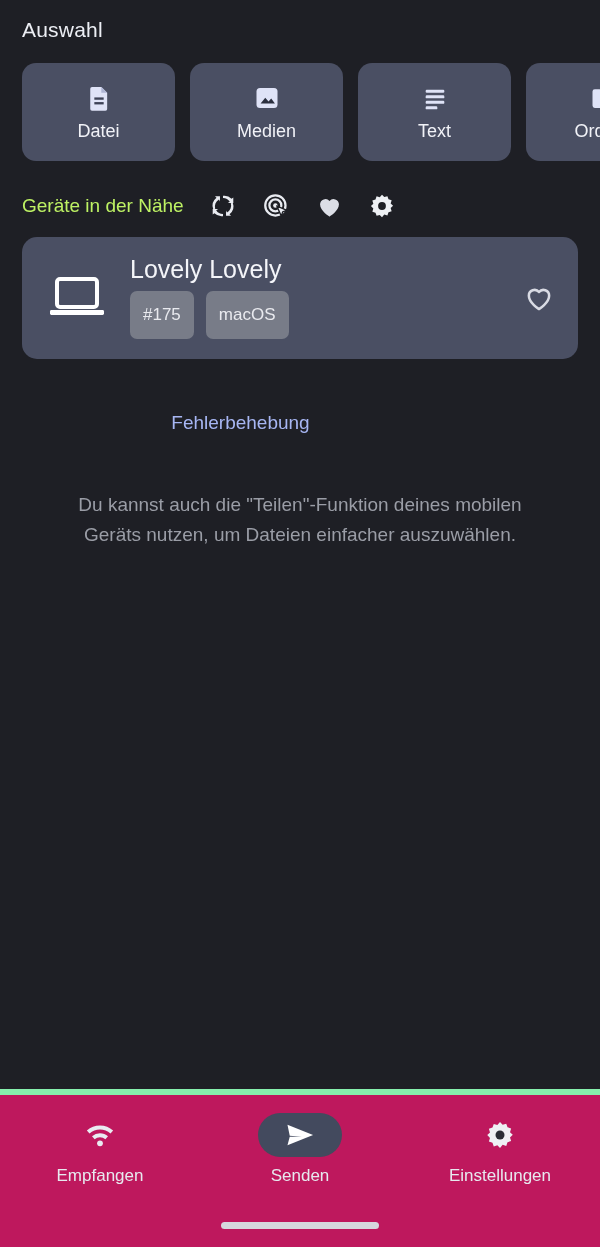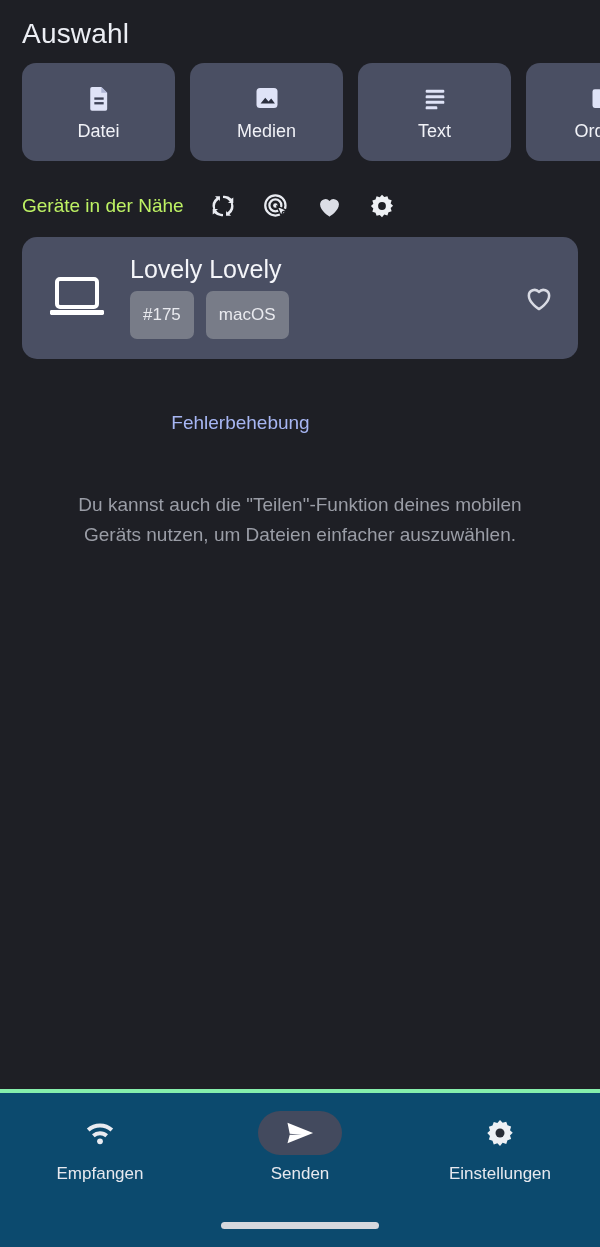--- a/index.html
+++ b/index.html
@@ -26,21 +26,21 @@
     flex: 1 1 auto;
     position: relative;
     overflow: hidden;
   }
 
   
   .section-title {
     position: absolute;
     left: 22px;
     top: 18px;
-    font-size: 28px;
+    font-size: 21px;
     color: #eceef4;
     letter-spacing: 0.2px;
   }
 
   
   .chips-row {
     position: absolute;
     left: 0;
     top: 63px;
     width: 600px;
@@ -196,22 +196,22 @@
     text-align: center;
     font-size: 19px;
     line-height: 30px;
     color: #9a9da6;
   }
 
   
   .bottom-nav {
     flex: 0 0 158px;
     height: 158px;
-    background: #0c4a6e;
-    border-top: 4px solid #86efac;
+    background: #be185d;
+    border-top: 6px solid #86efac;
     position: relative;
     display: flex;
     align-items: flex-start;
     padding-top: 18px;
   }
 
   .nav-item {
     flex: 1 1 0;
     display: flex;
     flex-direction: column;

